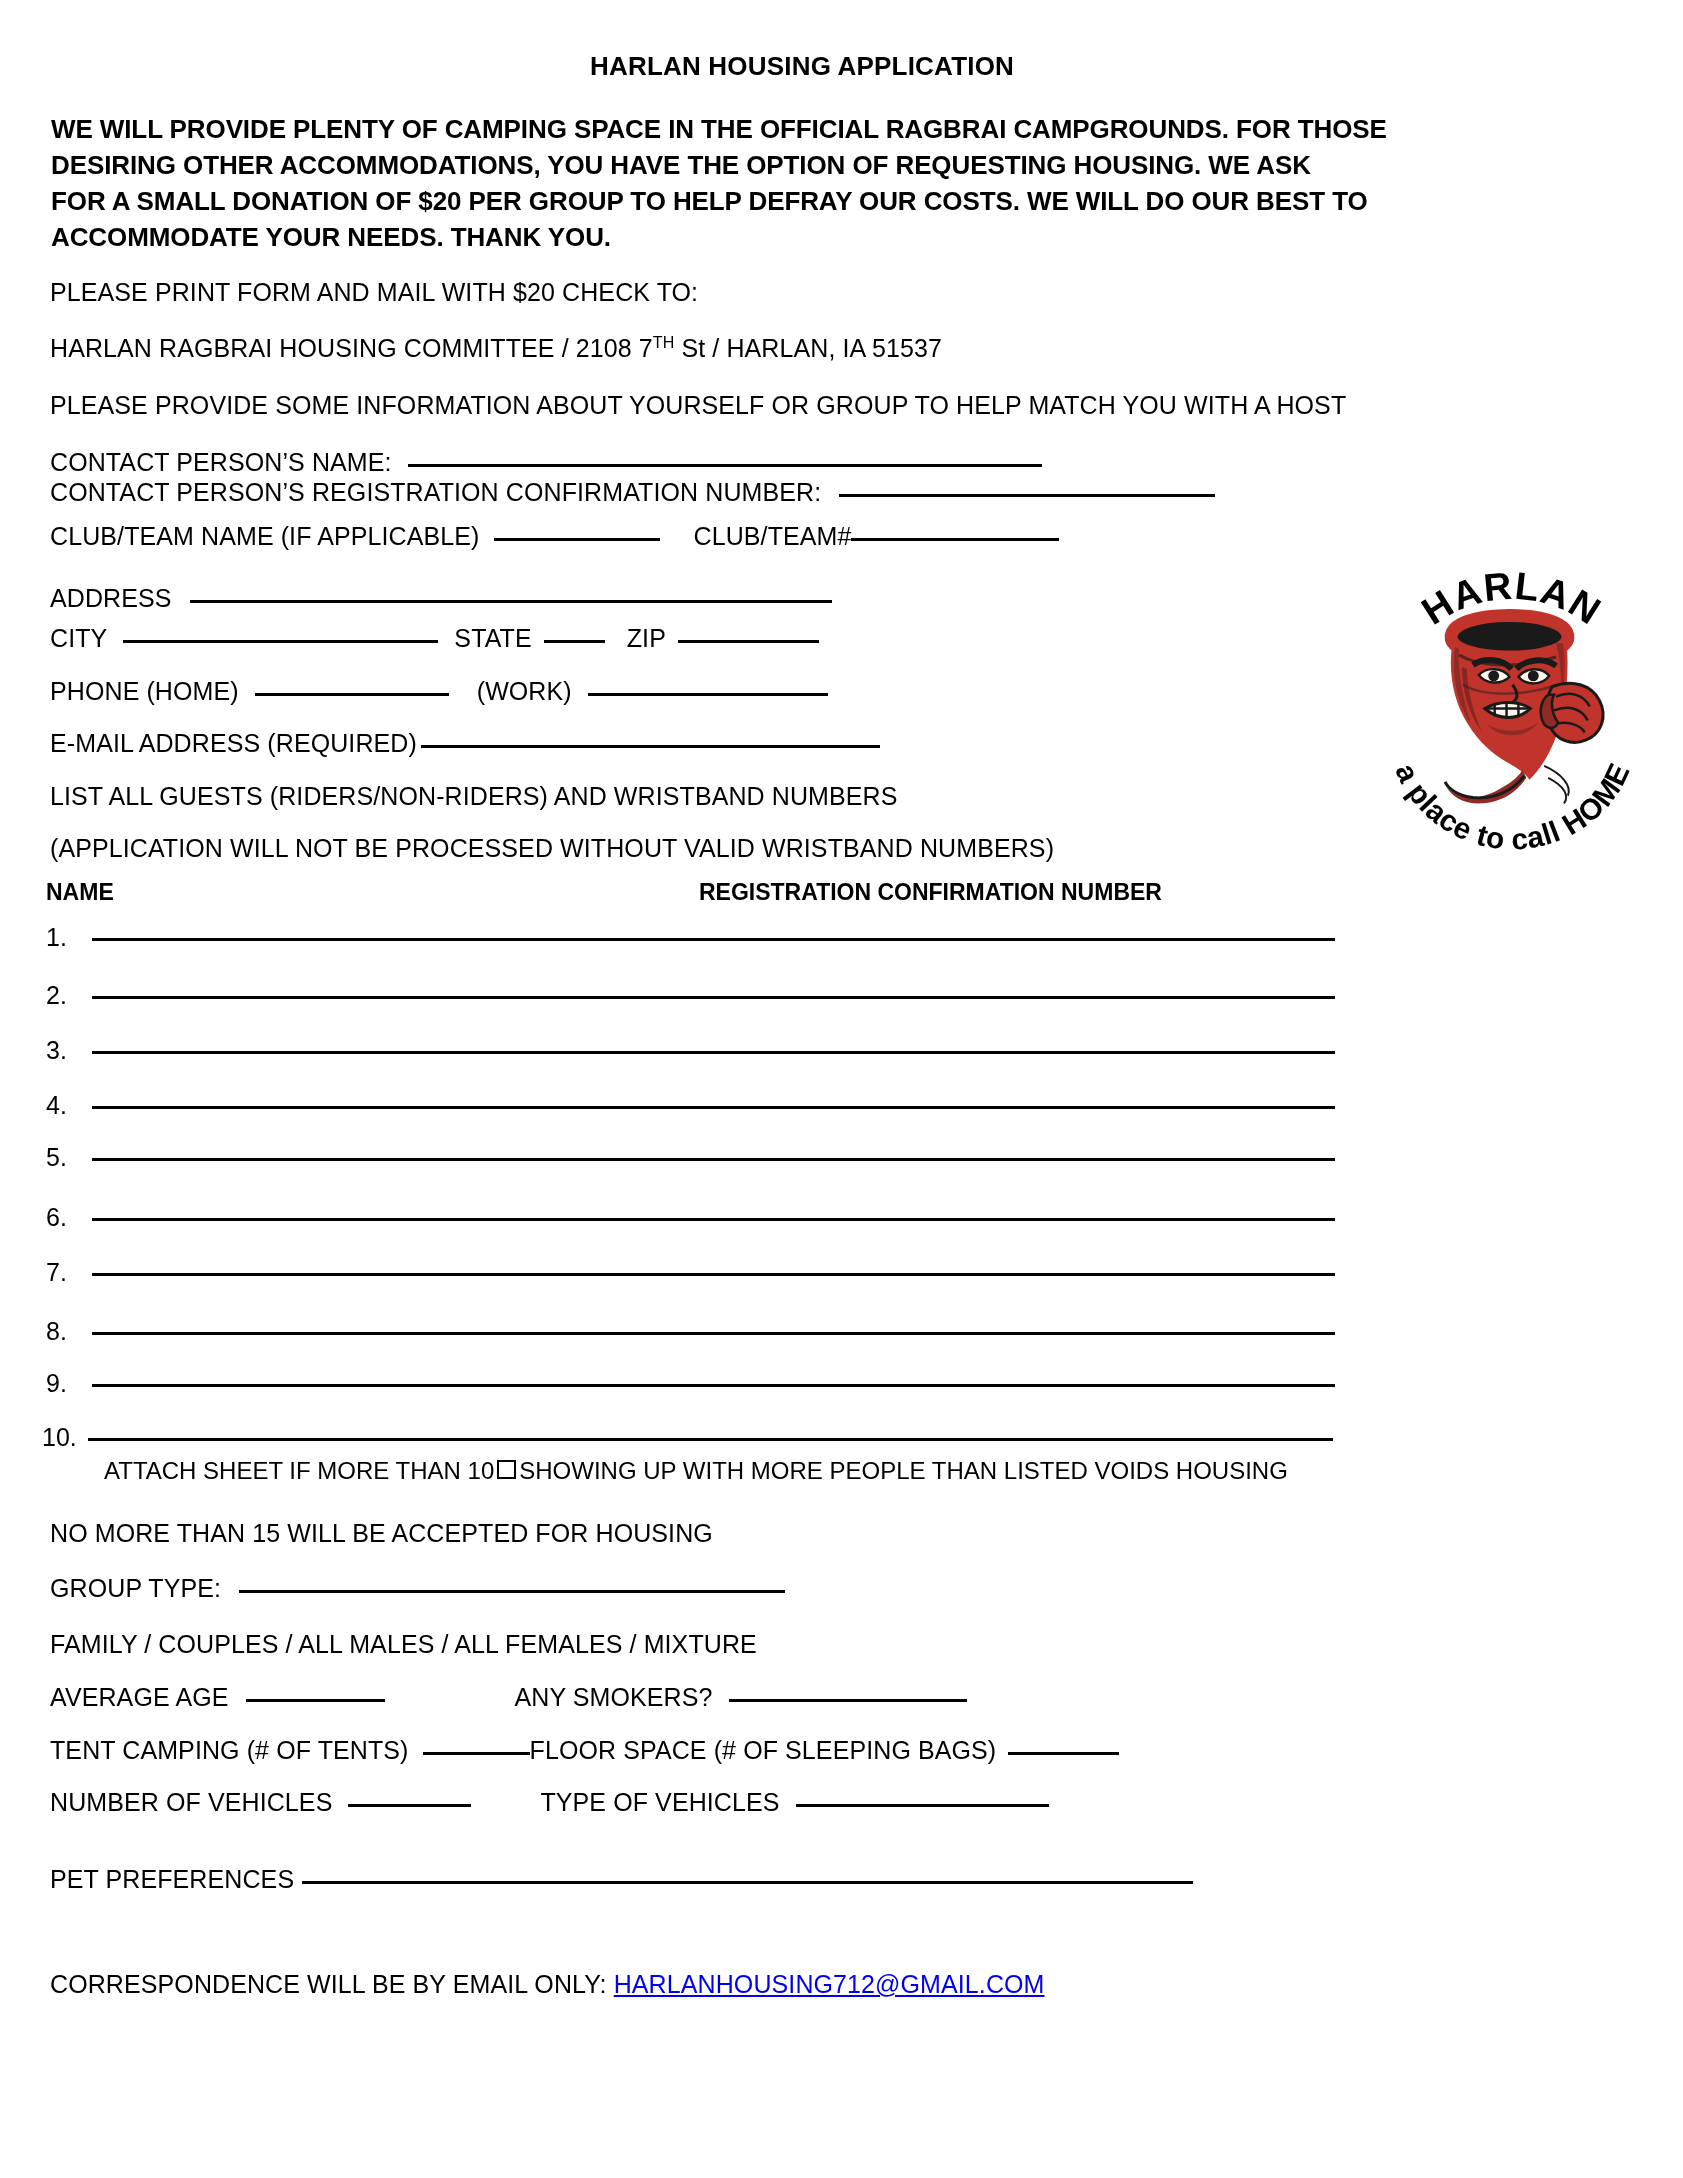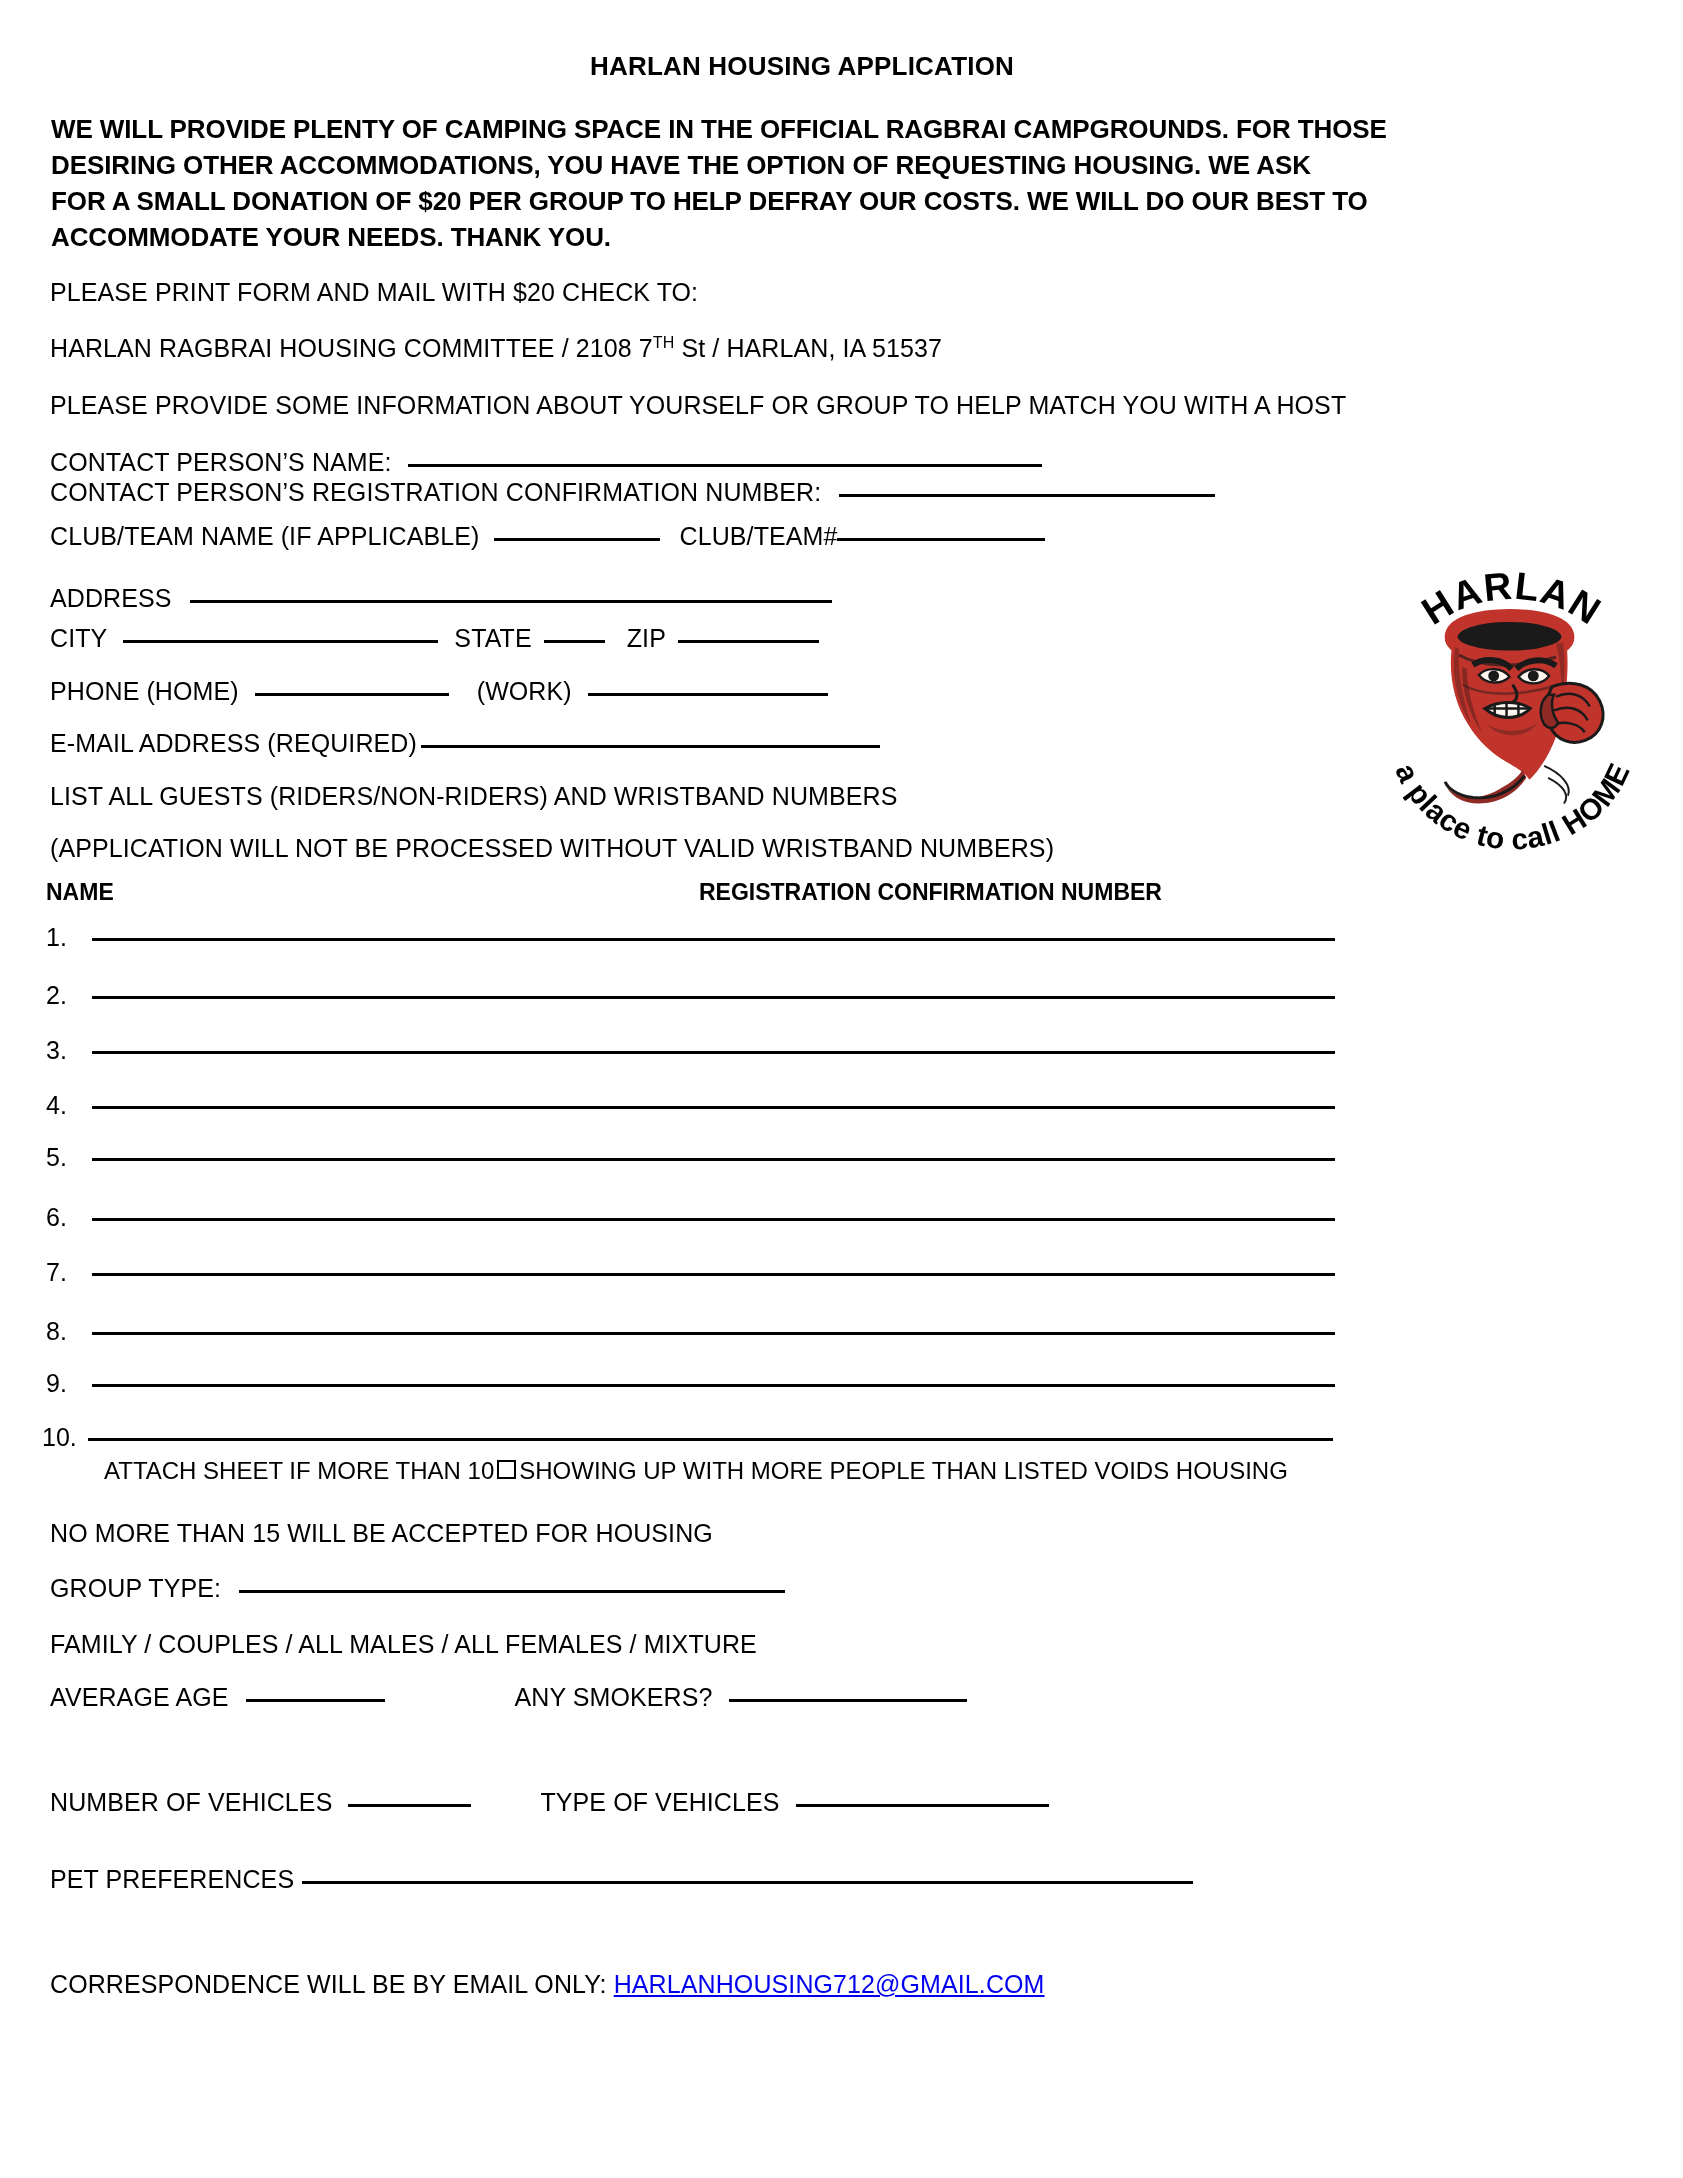--- a/index.html
+++ b/index.html
@@ -154,21 +154,21 @@
   <div class="body-line" style="top:278px;">PLEASE PRINT FORM AND MAIL WITH $20 CHECK TO:</div>
 
   <div class="body-line" style="top:334px;"><span>HARLAN RAGBRAI HOUSING COMMITTEE / 2108 7</span><sup class="ord">TH</sup><span> St /  HARLAN, IA 51537</span></div>
 
   <div class="body-line" style="top:391px;">PLEASE PROVIDE SOME INFORMATION ABOUT YOURSELF OR GROUP TO HELP MATCH YOU WITH A HOST</div>
 
   <div class="body-line" style="top:448px;"><span>CONTACT PERSON’S NAME:</span><span class="rule" style="width:634px; margin-left:16px;"></span></div>
 
   <div class="body-line" style="top:478px;"><span>CONTACT PERSON’S REGISTRATION CONFIRMATION  NUMBER:</span><span class="rule" style="width:376px; margin-left:18px;"></span></div>
 
-  <div class="body-line" style="top:522px;"><span>CLUB/TEAM  NAME (IF APPLICABLE)</span><span class="rule" style="width:166px; margin-left:14px;"></span><span style="margin-left:20px;">CLUB/TEAM#</span><span class="rule" style="width:208px;"></span></div>
+  <div class="body-line" style="top:522px;"><span>CLUB/TEAM  NAME (IF APPLICABLE)</span><span class="rule" style="width:166px; margin-left:14px;"></span><span style="margin-left:34px;">CLUB/TEAM#</span><span class="rule" style="width:208px;"></span></div>
 
   <div class="body-line" style="top:584px;"><span>ADDRESS</span><span class="rule" style="width:642px; margin-left:18px;"></span></div>
 
   <div class="body-line" style="top:677px;"><span>PHONE (HOME)</span><span class="rule" style="width:194px; margin-left:16px;"></span><span style="margin-left:28px;">(WORK)</span><span class="rule" style="width:240px; margin-left:16px;"></span></div>
 
   <div class="body-line" style="top:624px;"><span>CITY</span><span class="rule" style="width:315px; margin-left:16px;"></span><span style="margin-left:16px;">STATE</span><span class="rule" style="width:61px; margin-left:12px;"></span><span style="margin-left:22px;">ZIP</span><span class="rule" style="width:141px; margin-left:12px;"></span></div>
 
   <div class="body-line" style="top:729px;"><span>E-MAIL ADDRESS (REQUIRED)</span><span class="rule" style="width:459px; margin-left:4px;"></span></div>
 
   <div class="body-line" style="top:782px;">LIST ALL GUESTS (RIDERS/NON-RIDERS) AND WRISTBAND NUMBERS</div>
@@ -190,20 +190,21 @@
   <div class="attach-note"><span>ATTACH SHEET IF MORE THAN 10</span><span class="boxglyph"></span><span>SHOWING UP WITH MORE PEOPLE THAN LISTED VOIDS HOUSING</span></div>
 
   <div class="body-line" style="top:1519px;">NO MORE THAN 15 WILL BE ACCEPTED FOR HOUSING</div>
 
   <div class="body-line" style="top:1574px;"><span>GROUP TYPE:</span><span class="rule" style="width:546px; margin-left:18px;"></span></div>
 
   <div class="body-line" style="top:1630px;">FAMILY / COUPLES / ALL MALES / ALL FEMALES / MIXTURE</div>
 
   <div class="body-line" style="top:1683px;"><span>AVERAGE AGE</span><span class="rule" style="width:139px; margin-left:18px;"></span><span style="margin-left:129px;">ANY SMOKERS?</span><span class="rule" style="width:238px; margin-left:16px;"></span></div>
 
+  <div class="body-line" style="top:1736px;"><span>TENT CAMPING (# OF TENTS)</span><span class="rule" style="width:107px; margin-left:14px;"></span><span>FLOOR SPACE (# OF SLEEPING BAGS)</span><span class="rule" style="width:111px; margin-left:12px;"></span></div>
 
   <div class="body-line" style="top:1788px;"><span>NUMBER  OF VEHICLES</span><span class="rule" style="width:123px; margin-left:16px;"></span><span style="margin-left:69px;">TYPE OF VEHICLES</span><span class="rule" style="width:253px; margin-left:16px;"></span></div>
 
   <div class="body-line" style="top:1865px;"><span>PET PREFERENCES</span><span class="rule" style="width:891px; margin-left:8px;"></span></div>
 
   <div class="body-line" style="top:1970px;"><span>CORRESPONDENCE WILL BE BY EMAIL ONLY:</span> <span class="email-link">HARLANHOUSING712@GMAIL.COM</span></div>
 
   <div class="logo-wrap">
     <svg width="287" height="337" viewBox="0 0 290 340" xmlns="http://www.w3.org/2000/svg">
       <defs>

